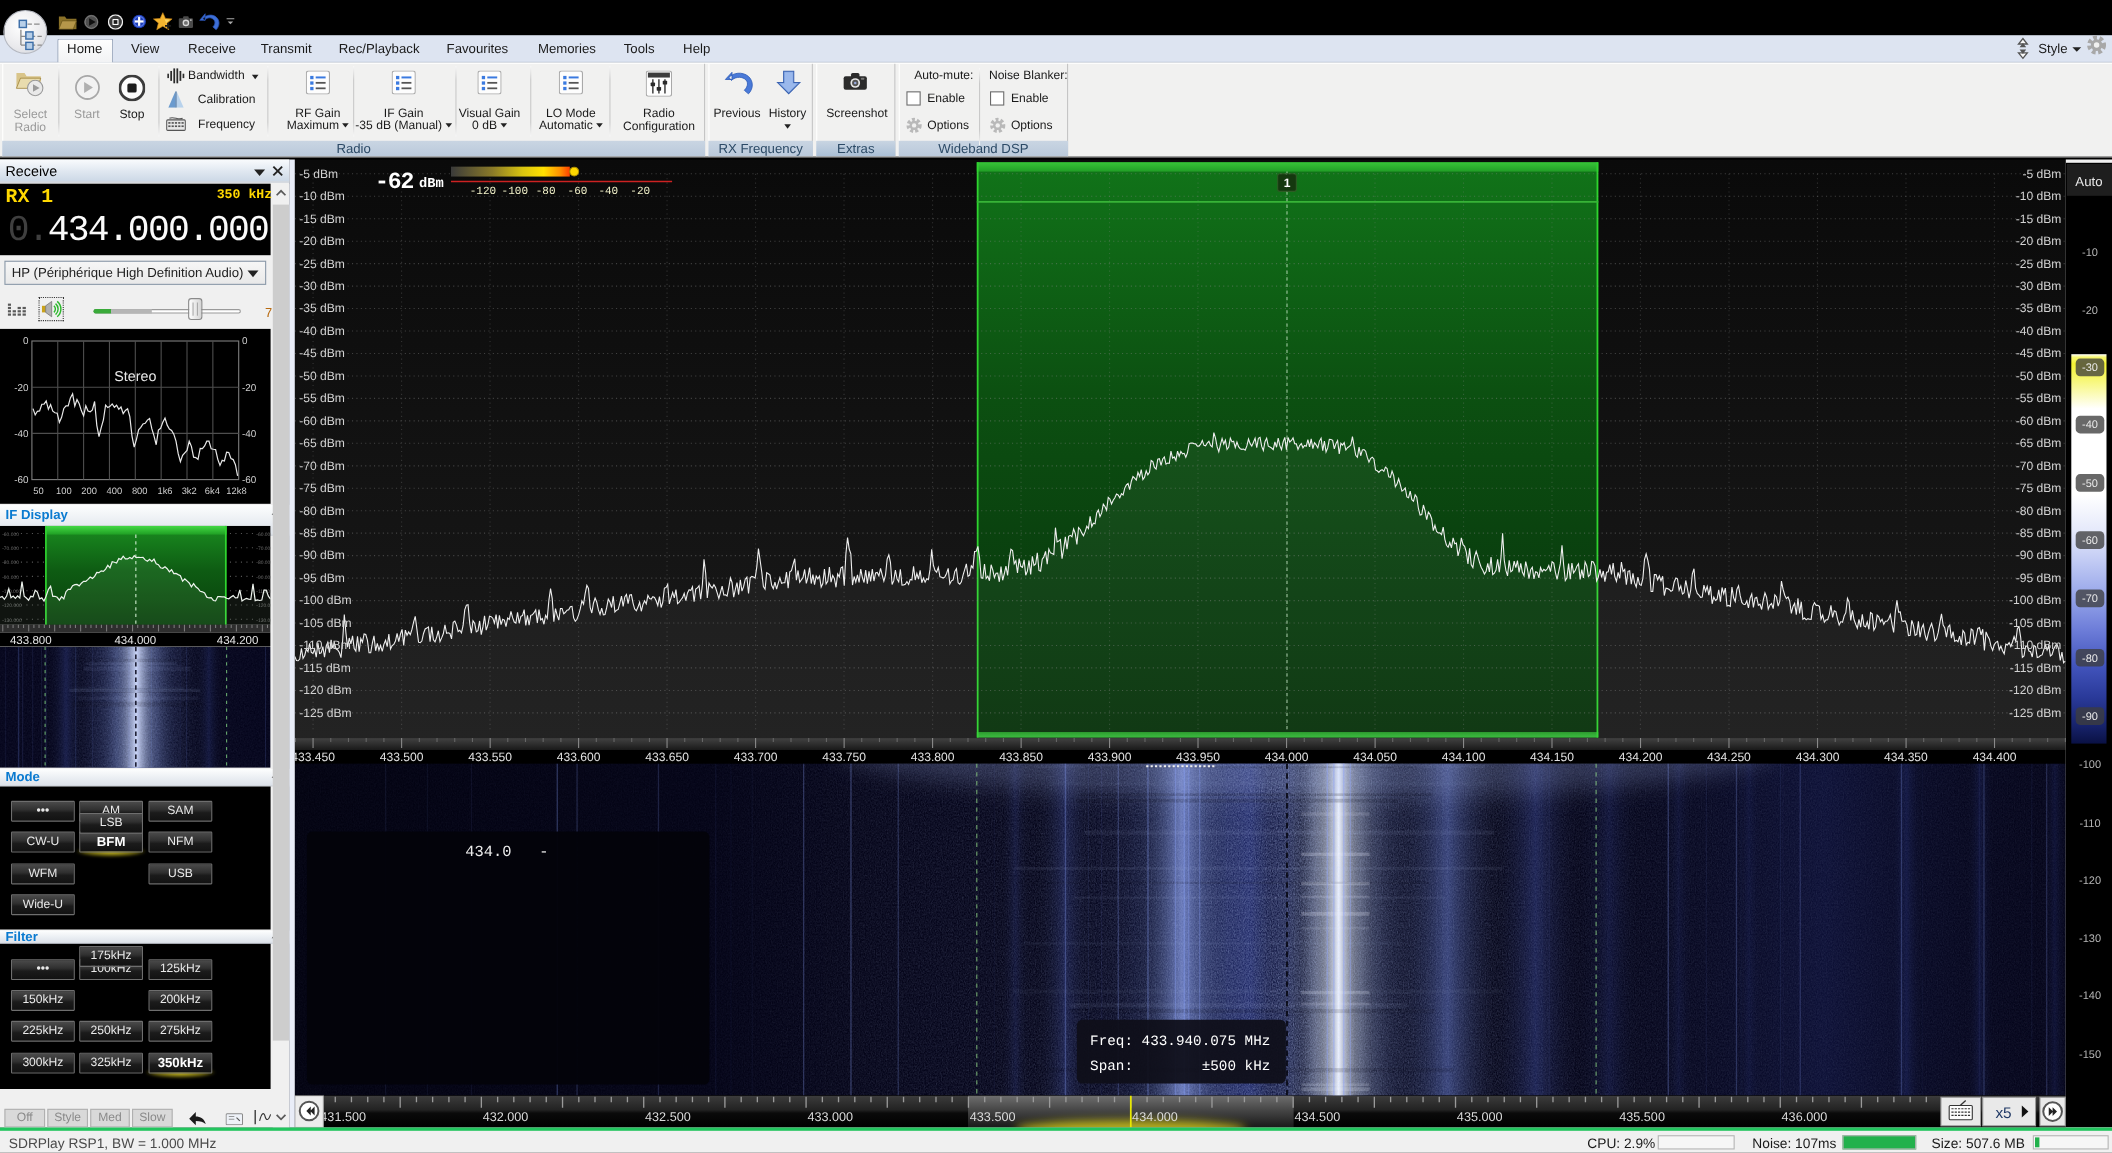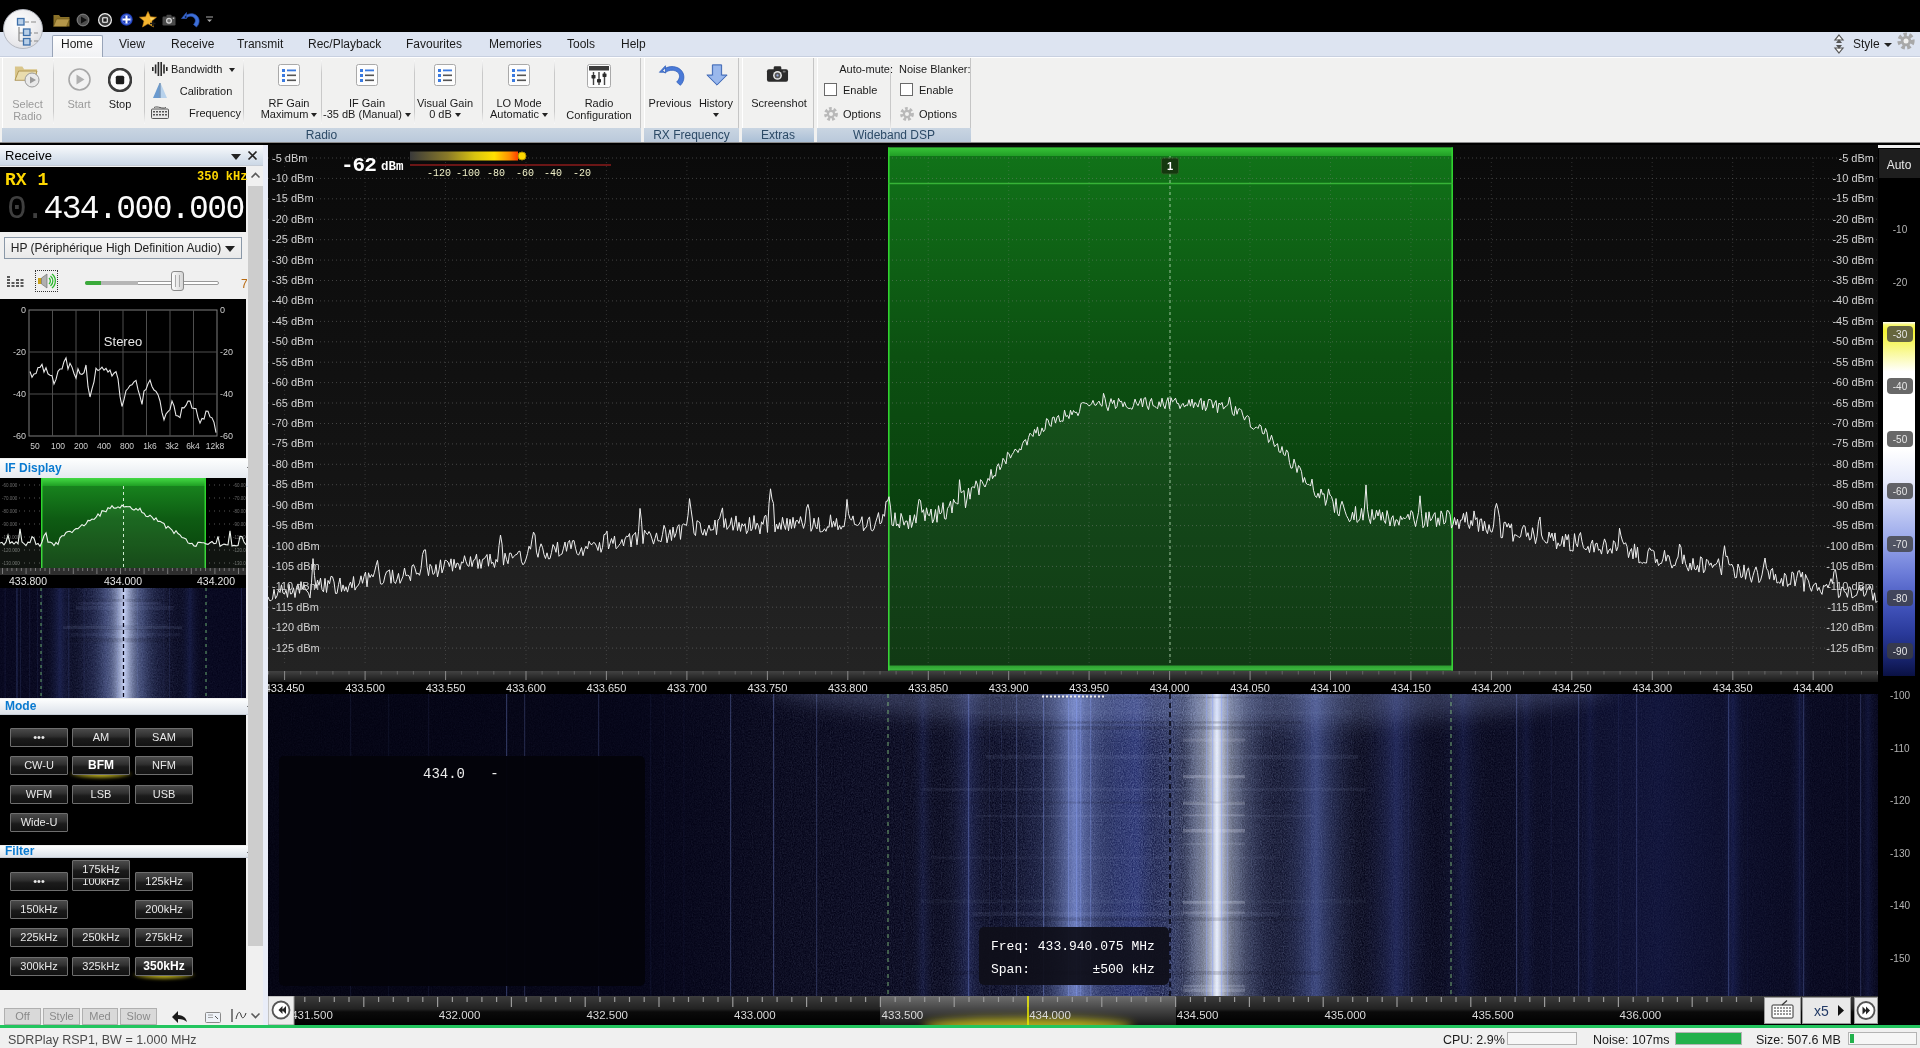--- a/index.html
+++ b/index.html
@@ -160,21 +160,21 @@
       <rect x="8" y="5" width="2" height="1.5"></rect>
       <rect x="11" y="5" width="2" height="1.5"></rect>
       <rect x="14" y="5" width="2" height="1.5"></rect>
       <rect x="2" y="8" width="2" height="1.5"></rect>
       <rect x="5" y="8" width="2" height="1.5"></rect>
       <rect x="8" y="8" width="2" height="1.5"></rect>
       <rect x="11" y="8" width="2" height="1.5"></rect>
       <rect x="14" y="8" width="2" height="1.5"></rect>
     </g>
   </svg>
-<div class="ritem" style="left:171px;top:107px;width:70px;text-align:right">Frequency</div>
+<div class="ritem" style="left:171px;top:107px;width:70px;text-align:center">Frequency</div>
 <div class="sep" style="left:243px"></div>
 <svg class="a" style="left:278px;top:64px" width="22" height="22" viewBox="0 0 22 22">
 <rect x="0.5" y="0.5" width="21" height="21" rx="2" fill="#fdfdfd" stroke="#a9a9a9"></rect>
 <rect x="4" y="5" width="3" height="3" fill="#3a7ae0"></rect>
     <rect x="4" y="10" width="3" height="3" fill="#3a7ae0"></rect>
     <rect x="4" y="15" width="3" height="3" fill="#3a7ae0"></rect>
 <rect x="9" y="5.5" width="9" height="1.8" fill="#3a7ae0"></rect>
     <rect x="9" y="10.5" width="9" height="1.6" fill="#555"></rect>
     <rect x="9" y="15.5" width="9" height="1.6" fill="#555"></rect>
   </svg>
@@ -242,21 +242,21 @@
 <div class="a" style="left:713px;top:113px;width:0;height:0;border-left:3.5px solid transparent;border-right:3.5px solid transparent;border-top:4px solid #222"></div>
 <svg class="a" style="left:766px;top:64px" width="23" height="20" viewBox="0 0 24 20">
 <rect x="1" y="5" width="22" height="13" rx="2" fill="#2b2b2b"></rect>
 <rect x="8" y="2" width="8" height="5" rx="1.5" fill="#2b2b2b"></rect>
 <circle cx="12" cy="11.5" r="4.6" fill="#e8e8e8"></circle>
     <circle cx="12" cy="11.5" r="3" fill="#555"></circle>
     <circle cx="12" cy="11.5" r="1.2" fill="#9ad"></circle>
 <rect x="17.5" y="6.5" width="3" height="2" rx="0.5" fill="#777"></rect>
   </svg>
 <div class="ritem" style="left:748px;top:97px;width:62px">Screenshot</div>
-<div class="ritem" style="left:823px;top:63px;width:70px;text-align:right">Auto-mute:</div>
+<div class="ritem" style="left:823px;top:63px;width:70px;text-align:center">Auto-mute:</div>
 <div class="cb" style="left:824px;top:83px"></div>
 <div class="ritem" style="left:843px;top:84px;width:50px;text-align:left">Enable</div>
 <svg class="a" style="left:823px;top:106px" width="16" height="16" viewBox="0 0 16 16">
 <circle cx="8" cy="8" r="5.2" fill="none" stroke="#b9b9b9" stroke-width="3.4" stroke-dasharray="2.6 1.8"></circle>
 <circle cx="8" cy="8" r="4.2" fill="#b9b9b9"></circle>
     <circle cx="8" cy="8" r="2" fill="#f1f1f0"></circle>
   </svg>
 <div class="ritem" style="left:843px;top:108px;width:50px;text-align:left">Options</div>
 <div class="sep" style="left:890px;top:62px;height:70px"></div>
 <div class="ritem" style="left:899px;top:63px;width:90px;text-align:left">Noise Blanker:</div>
@@ -546,21 +546,21 @@
   </div>
 <div class="a" style="left:0;top:715px;width:246px;height:130px;background:#000"></div>
 <div class="dkbtn" style="left:10px;top:728px">•••</div>
 <div class="dkbtn" style="left:72px;top:728px">AM</div>
 <div class="dkbtn" style="left:135px;top:728px">SAM</div>
 <div class="dkbtn" style="left:10px;top:756px">CW-U</div>
 <div class="glow" style="left:69px;top:769px"></div>
 <div class="dkbtn sel" style="left:72px;top:756px">BFM</div>
 <div class="dkbtn" style="left:135px;top:756px">NFM</div>
 <div class="dkbtn" style="left:10px;top:785px">WFM</div>
-<div class="dkbtn" style="left:72px;top:785px">LSB</div>
+<div class="dkbtn" style="left:72px;top:739px">LSB</div>
 <div class="dkbtn" style="left:135px;top:785px">USB</div>
 <div class="dkbtn" style="left:10px;top:813px">Wide-U</div>
 <div class="a sechdr" style="left:0;top:846px;width:263px;height:12px">
     <span class="t" style="top:-2px">Filter</span>
     <span class="ar" style="top:2px"></span>
   </div>
 <div class="a" style="left:0;top:858px;width:246px;height:132px;background:#000"></div>
 <div class="dkbtn" style="left:10px;top:872px">•••</div>
 <div class="dkbtn" style="left:72px;top:872px">100kHz</div>
 <div class="dkbtn" style="left:135px;top:872px">125kHz</div>

